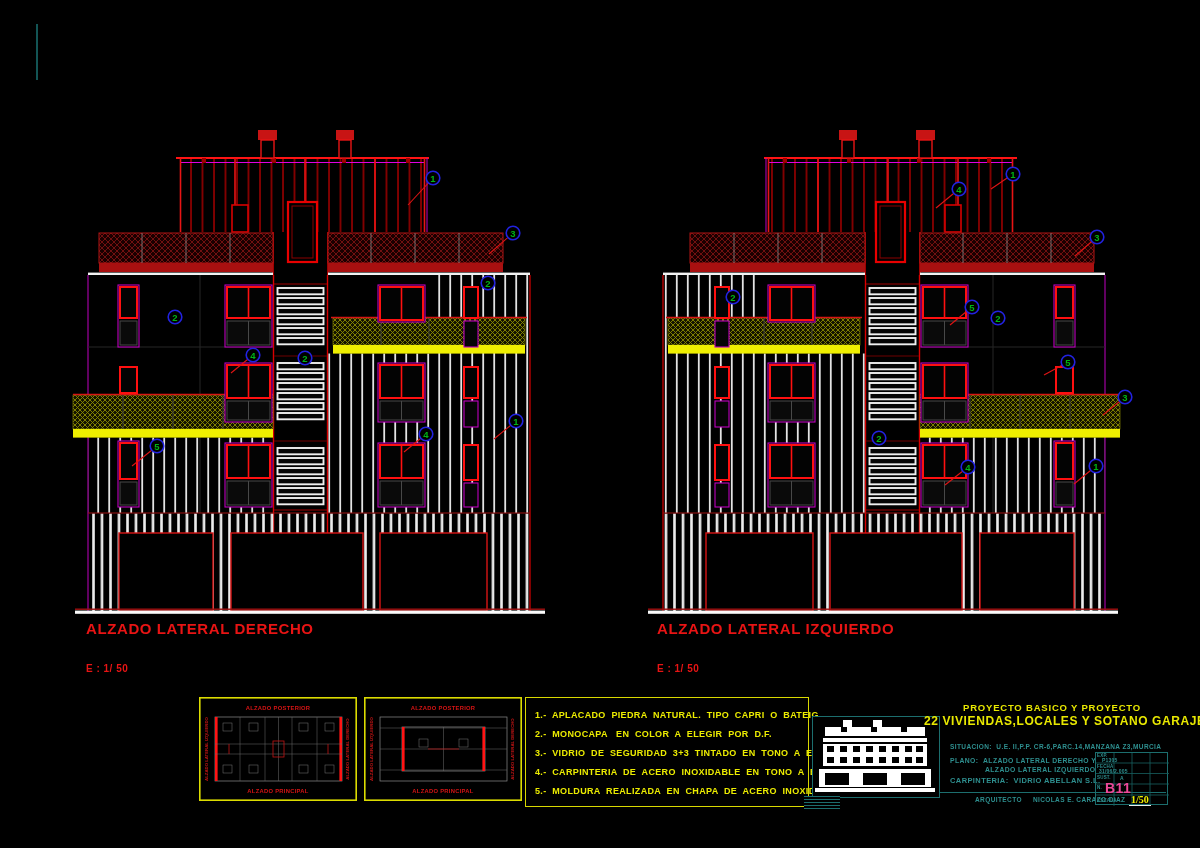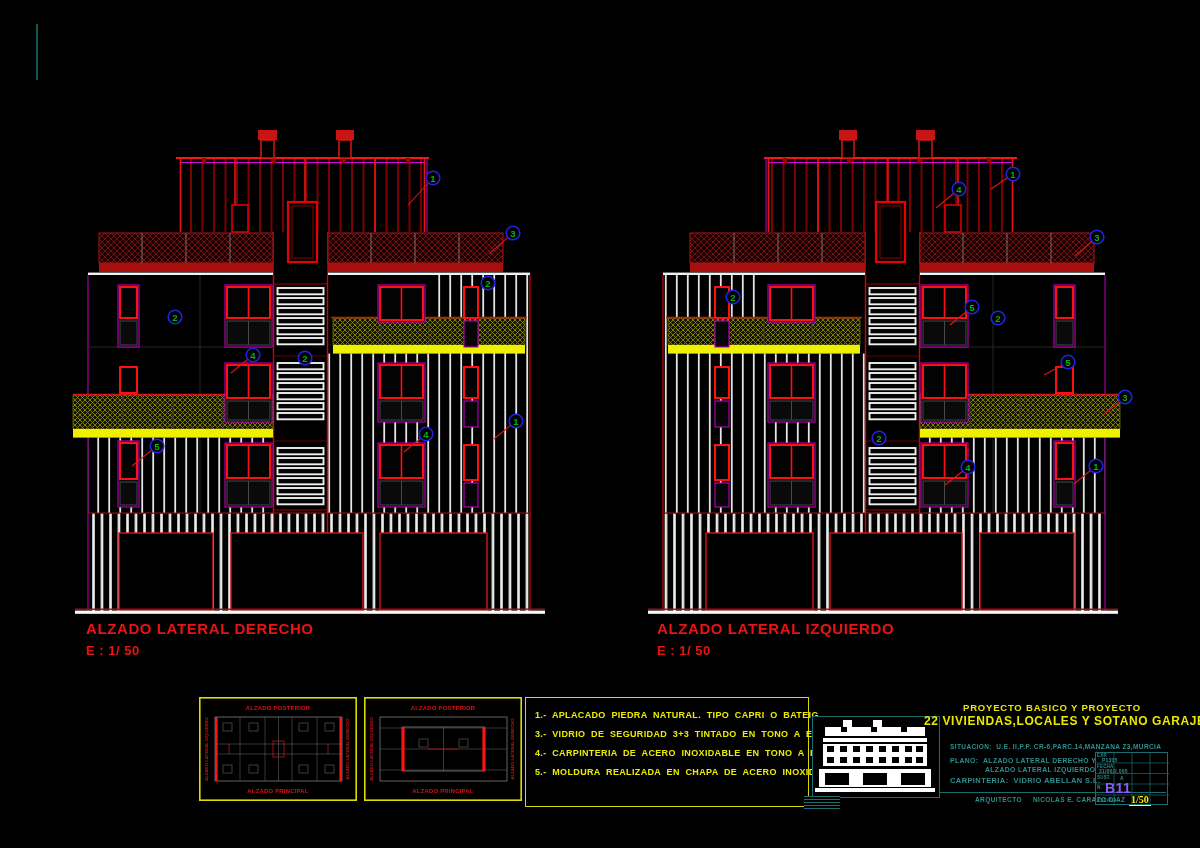--- a/index.html
+++ b/index.html
@@ -3,42 +3,42 @@
 <meta charset="utf-8">
 <style>
   html,body{margin:0;padding:0;background:#000;}
   #sheet{position:relative;width:1200px;height:848px;background:#000;overflow:hidden;
          font-family:"Liberation Sans",sans-serif;}
   #sheet *{box-sizing:border-box;}
   svg{display:block;}
   svg text{font-family:"Liberation Sans",sans-serif;}
   .elev{position:absolute;width:470px;height:490px;overflow:visible;}
   .elev-title{position:absolute;color:#E81414;font-size:15px;font-weight:bold;letter-spacing:.6px;white-space:nowrap;}
-  .elev-scale{position:absolute;color:#E81414;font-size:13px;font-weight:bold;letter-spacing:.5px;white-space:nowrap;}
+  .elev-scale{position:absolute;color:#E81414;font-size:10px;font-weight:bold;letter-spacing:.5px;white-space:nowrap;margin-top:20px;}
   .keyplan{position:absolute;width:158px;height:104px;}
   .legend{position:absolute;left:525px;top:697px;width:284px;height:110px;
           border:1.5px solid #D8D800;padding:5px 0 0 9px;}
   .legend-item{color:#ECEC00;font-size:9px;font-weight:bold;letter-spacing:.35px;
                white-space:pre;padding:5px 0 0 0;line-height:14px;}
   .titleblock{position:absolute;left:804px;top:697px;width:392px;height:125px;}
   .sil-box{position:absolute;left:8px;top:19px;width:128px;height:82px;border:1px solid #1C6E6E;background:#000;}
   .teal-hatch{position:absolute;left:0px;top:99px;width:36px;height:15px;
       background:repeating-linear-gradient(to bottom,#1C6E6E 0 1px,#000 1px 3px);}
   .tb-line1{position:absolute;left:128px;top:5px;width:240px;text-align:center;color:#E8E800;
             font-size:9.5px;font-weight:bold;letter-spacing:.8px;white-space:nowrap;}
   .tb-line2{position:absolute;left:120px;top:17px;width:256px;text-align:center;color:#E8E800;
             font-size:12px;font-weight:bold;letter-spacing:.6px;white-space:nowrap;}
   .teal{color:#2E8F8F;}
   .tb-row{position:absolute;white-space:nowrap;font-weight:bold;letter-spacing:.4px;}
   .tb-hr{position:absolute;left:136px;top:95px;width:226px;height:1px;background:#1C6E6E;}
   .stamp{position:absolute;left:291px;top:55px;width:73px;height:53px;border:1px solid #1C6E6E;}
   .stamp span{position:absolute;white-space:nowrap;font-weight:bold;}
   .st-lab{color:#2E8F8F;font-size:4.5px;letter-spacing:.2px;}
   .st-val{color:#2E8F8F;font-size:5px;letter-spacing:.2px;}
-  .st-big{color:#8b5cf6;font-size:14px;font-weight:bold;letter-spacing:.5px;}
+  .st-big{color:#ec4899;font-size:14px;font-weight:bold;letter-spacing:.5px;}
   .st-esc{color:#F0F000;font-size:10px;font-weight:bold;border-bottom:1.5px solid #EDEDED;padding:0 2px;font-family:Liberation Serif, serif;}
   .border-mark{position:absolute;left:36px;top:24px;width:2px;height:56px;background:#135555;}
 </style>
 </head>
 <body>
 
 <div id="sheet">
   <div class="border-mark"></div>
 
   <svg class="elev" id="elev0" style="left:75px;top:125px" viewBox="0 0 470 490">
@@ -453,20 +453,21 @@
           <line x1="64" y1="52" x2="95" y2="52" stroke="#C01414" stroke-width="0.7"></line>
       </g>
     <text x="79" y="13" fill="#D81414" font-size="5.8" font-weight="bold" text-anchor="middle" letter-spacing="0.3">ALZADO POSTERIOR</text>
     <text x="79" y="96" fill="#D81414" font-size="5.8" font-weight="bold" text-anchor="middle" letter-spacing="0.3">ALZADO PRINCIPAL</text>
     <text transform="rotate(-90 9 52)" x="9" y="52" fill="#C01414" font-size="4.3" font-weight="bold" text-anchor="middle">ALZADO LATERAL IZQUIERDO</text>
     <text transform="rotate(-90 150 52)" x="150" y="52" fill="#C01414" font-size="4.3" font-weight="bold" text-anchor="middle">ALZADO LATERAL DERECHO</text>
   </svg>
 
   <div class="legend" id="legend-box">
       <div class="legend-item">1.-  APLACADO  PIEDRA  NATURAL.  TIPO  CAPRI  O  BATEIG.</div>
+      <div class="legend-item">2.-  MONOCAPA   EN  COLOR  A  ELEGIR  POR  D.F.</div>
       <div class="legend-item">3.-  VIDRIO  DE  SEGURIDAD  3+3  TINTADO  EN  TONO  A  ELEGIR  POR  D.F.</div>
       <div class="legend-item">4.-  CARPINTERIA  DE  ACERO  INOXIDABLE  EN  TONO  A  ELEGIR  POR  D.F.</div>
       <div class="legend-item">5.-  MOLDURA  REALIZADA  EN  CHAPA  DE  ACERO  INOXIDABLE</div>
     </div>
 
   <div class="titleblock">
     <div class="sil-box">
       <svg viewBox="0 0 126 80" width="126" height="80">
         <rect x="30" y="3" width="9" height="7" fill="#FFF"></rect>
         <rect x="60" y="3" width="9" height="7" fill="#FFF"></rect>

